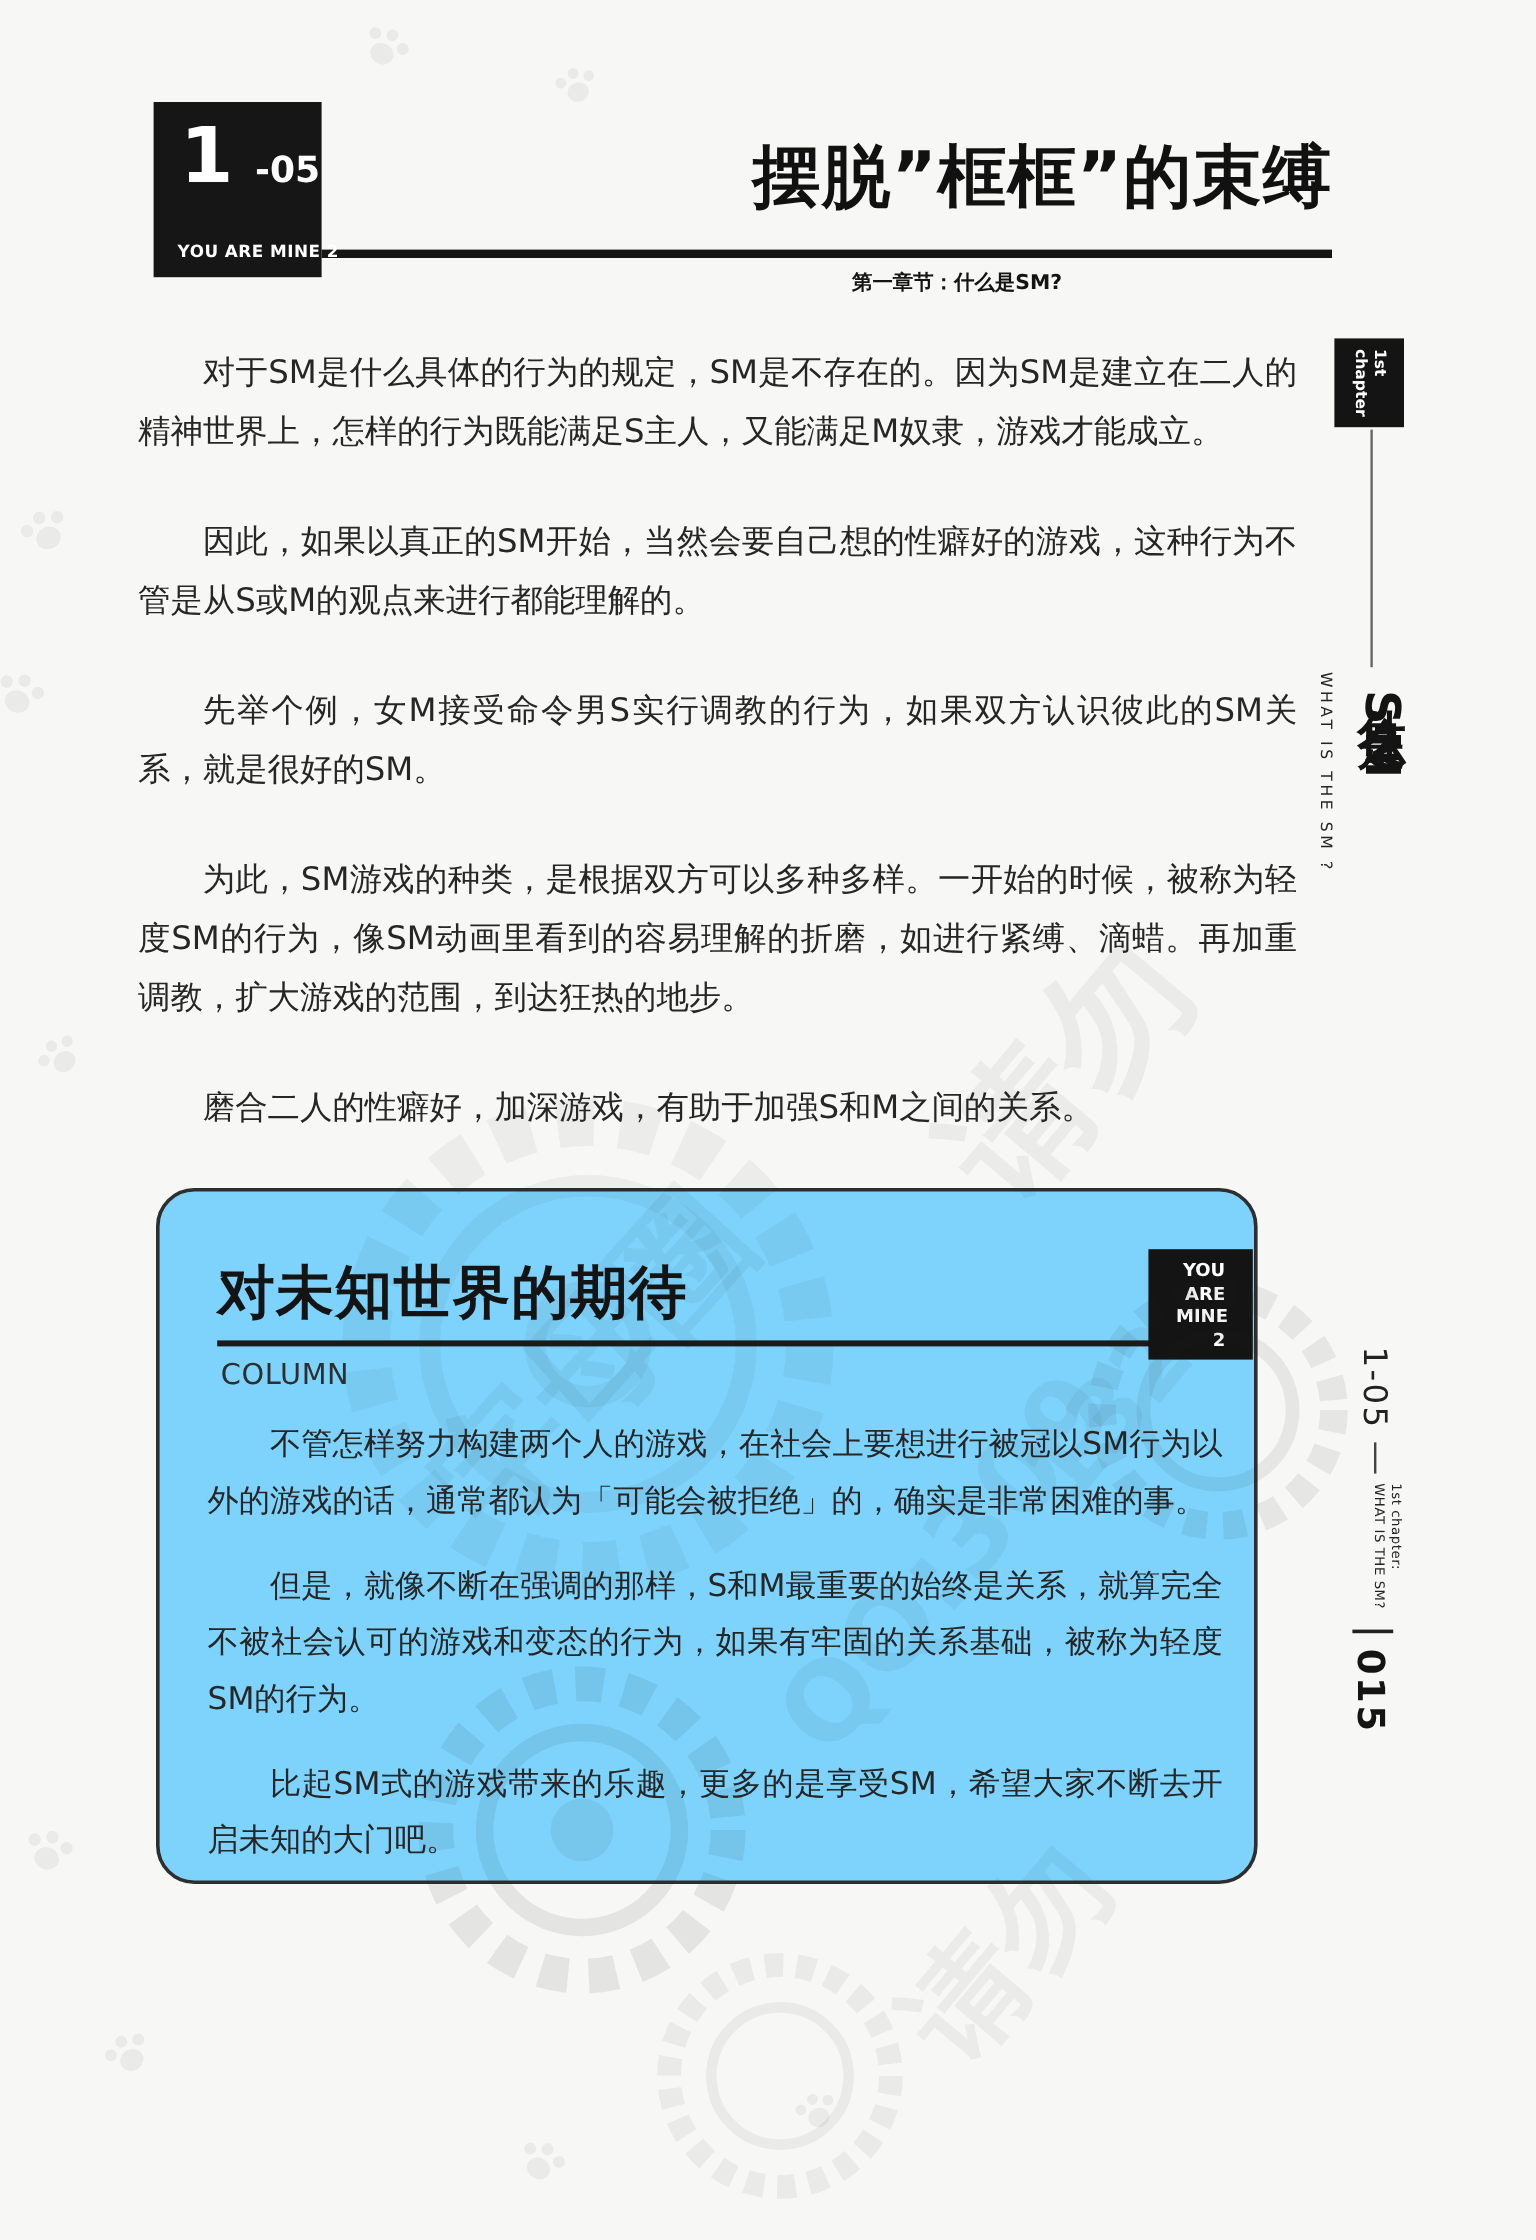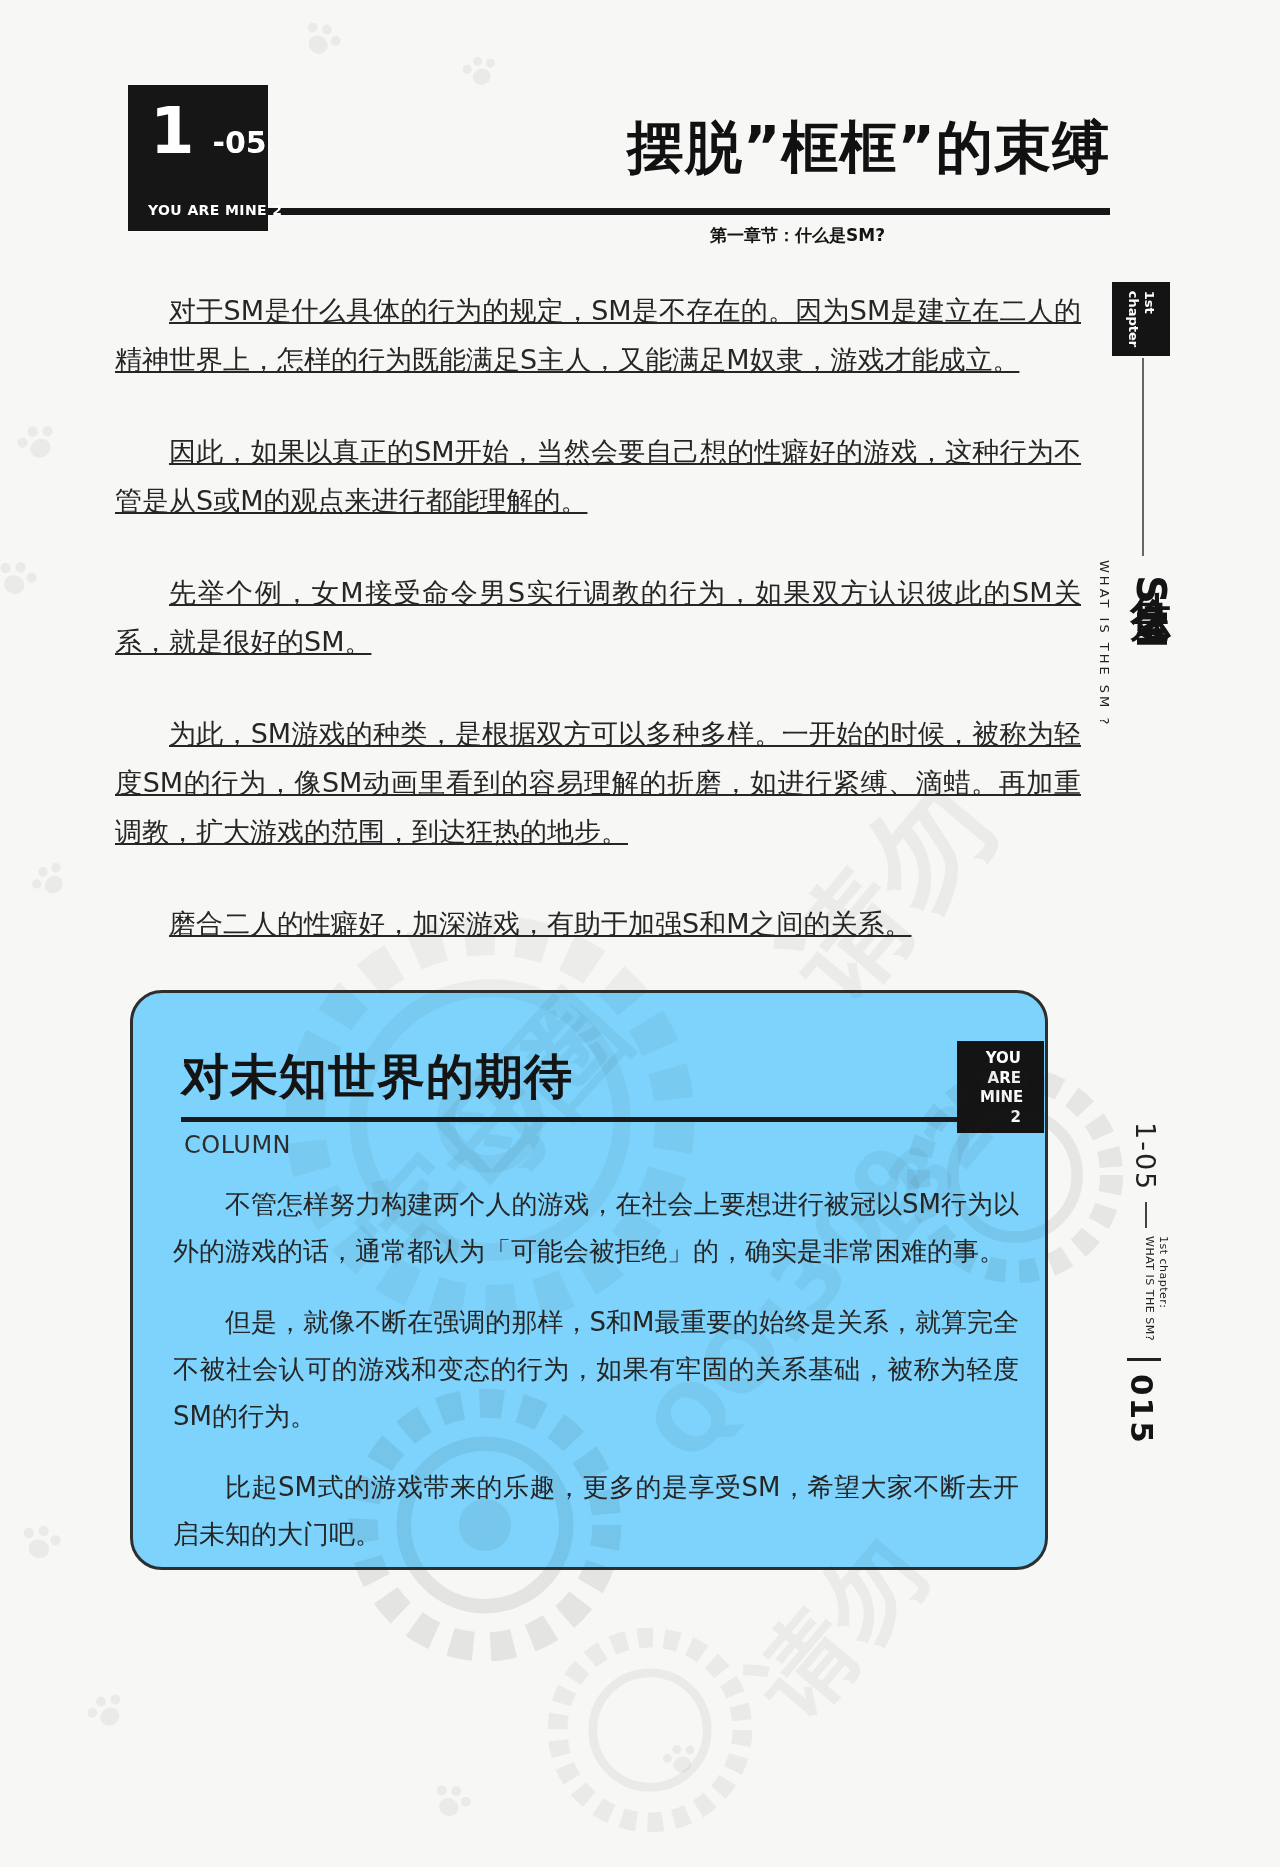--- a/index.html
+++ b/index.html
@@ -14,21 +14,21 @@
   .cb-num .big{font-size:64px;font-weight:bold;line-height:1;}
   .cb-num .small{font-size:30px;font-weight:bold;line-height:1;margin-left:18px;}
   .cb-series{position:absolute;left:20px;bottom:13px;color:#fff;font-size:14px;font-weight:bold;letter-spacing:.4px;white-space:nowrap;}
   .title-rule{position:absolute;left:268px;top:208px;width:842px;height:7px;background:#161616;z-index:2;}
   .page-title{position:absolute;left:330px;top:110px;width:780px;text-align:right;
     font-size:57px;font-weight:700;color:#111;letter-spacing:1px;white-space:nowrap;z-index:2;}
   .page-subtitle{position:absolute;left:710px;top:224px;width:400px;
     font-size:17px;font-weight:bold;color:#141414;z-index:2;}
   
   .body-text{position:absolute;left:115px;top:286px;width:966px;z-index:2;}
-  .body-text p{margin:0 0 43px 0;font-size:27px;line-height:49px;text-align:justify;text-indent:2em;color:#262626;text-decoration:underline;}
+  .body-text p{margin:0 0 43px 0;font-size:27px;line-height:49px;text-align:justify;text-indent:2em;color:#262626;}
   
   .column-box{position:absolute;left:130px;top:990px;width:918px;height:580px;
     background:#7dd3fc;border:3px solid #2e2e2e;border-radius:32px;box-sizing:border-box;z-index:2;}
   .box-title{position:absolute;left:48px;top:52px;font-size:48px;font-weight:900;color:#141414;letter-spacing:1px;z-index:3;}
   .box-rule{position:absolute;left:48px;top:124px;width:779px;height:5px;background:#1a1a1a;z-index:3;}
   .box-label{position:absolute;left:51px;top:138px;font-size:24px;color:#2e2e2e;letter-spacing:.5px;z-index:3;}
   .box-badge{position:absolute;left:824px;top:48px;width:87px;height:92px;background:#141414;color:#fff;
     text-align:right;font-size:15px;font-weight:bold;line-height:19.5px;padding:8px 23px;box-sizing:border-box;
     white-space:pre-line;z-index:3;}
   .box-paragraphs{position:absolute;left:40px;top:188px;width:846px;z-index:3;}

